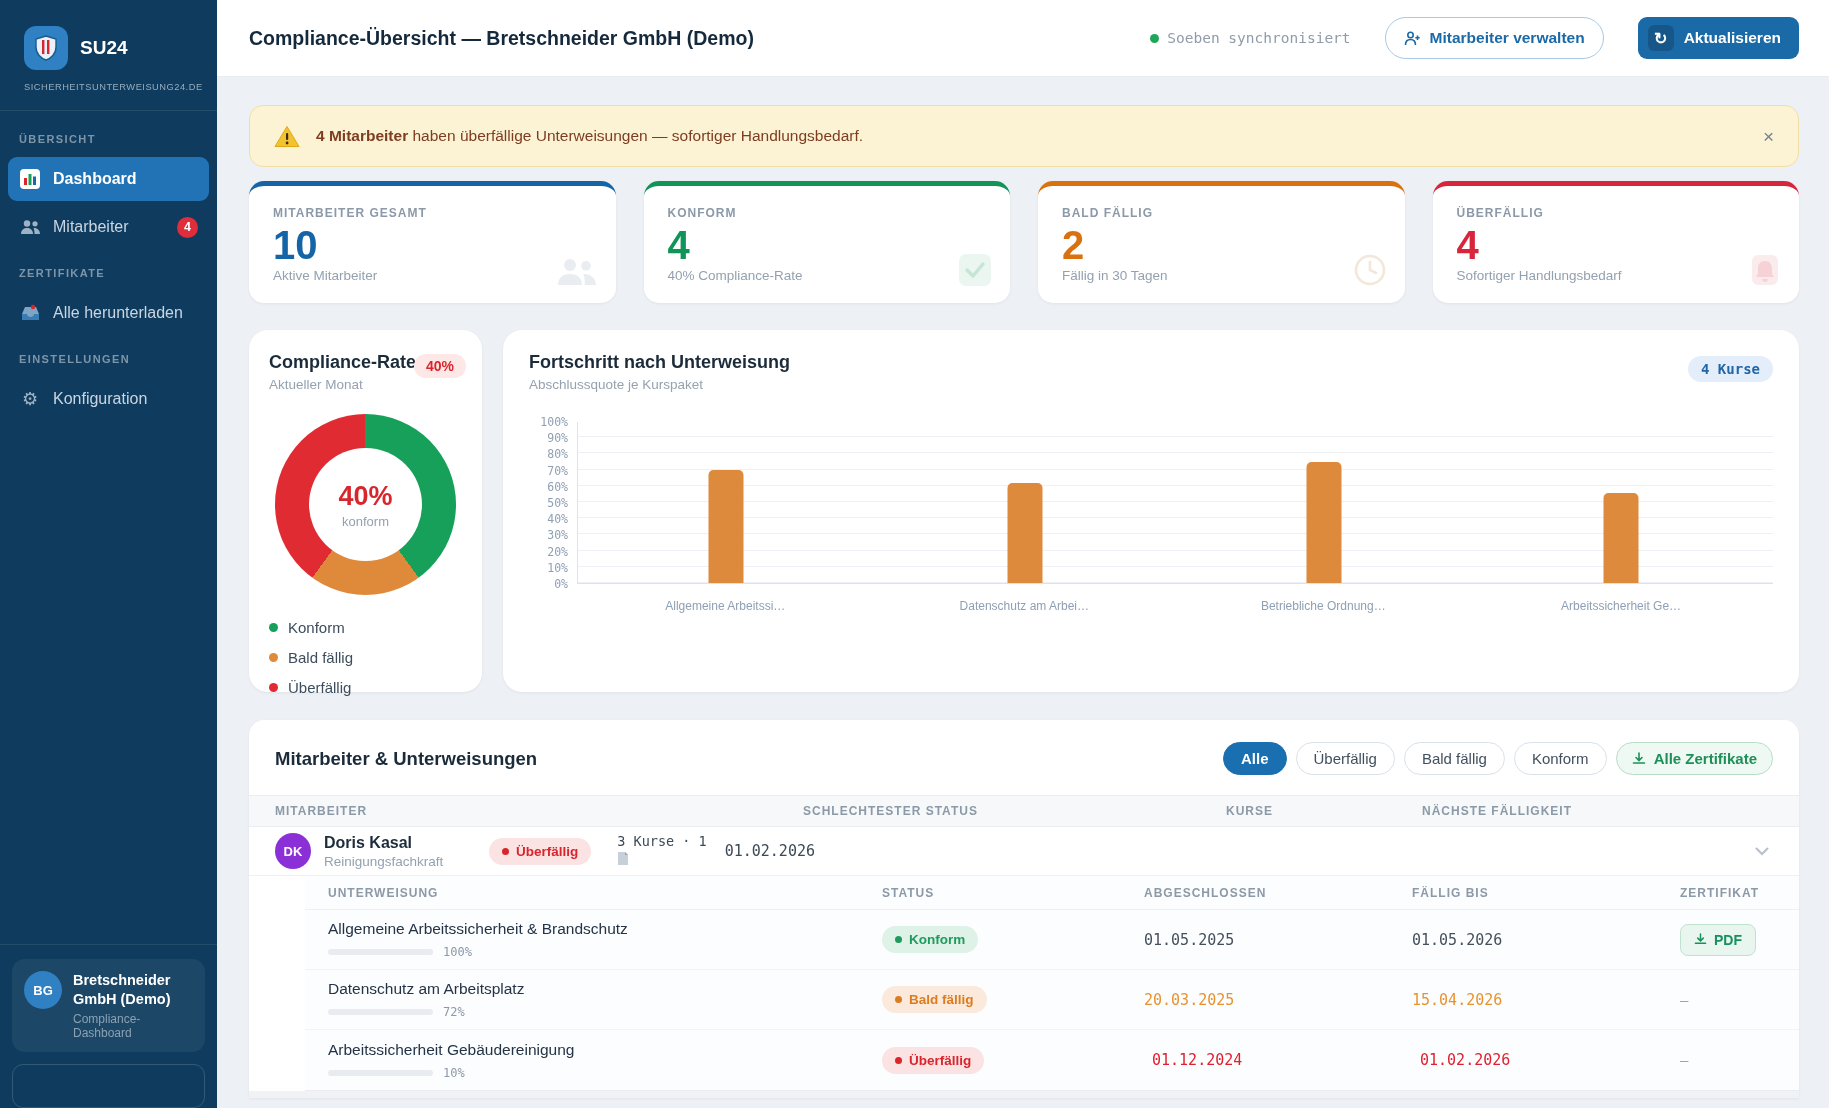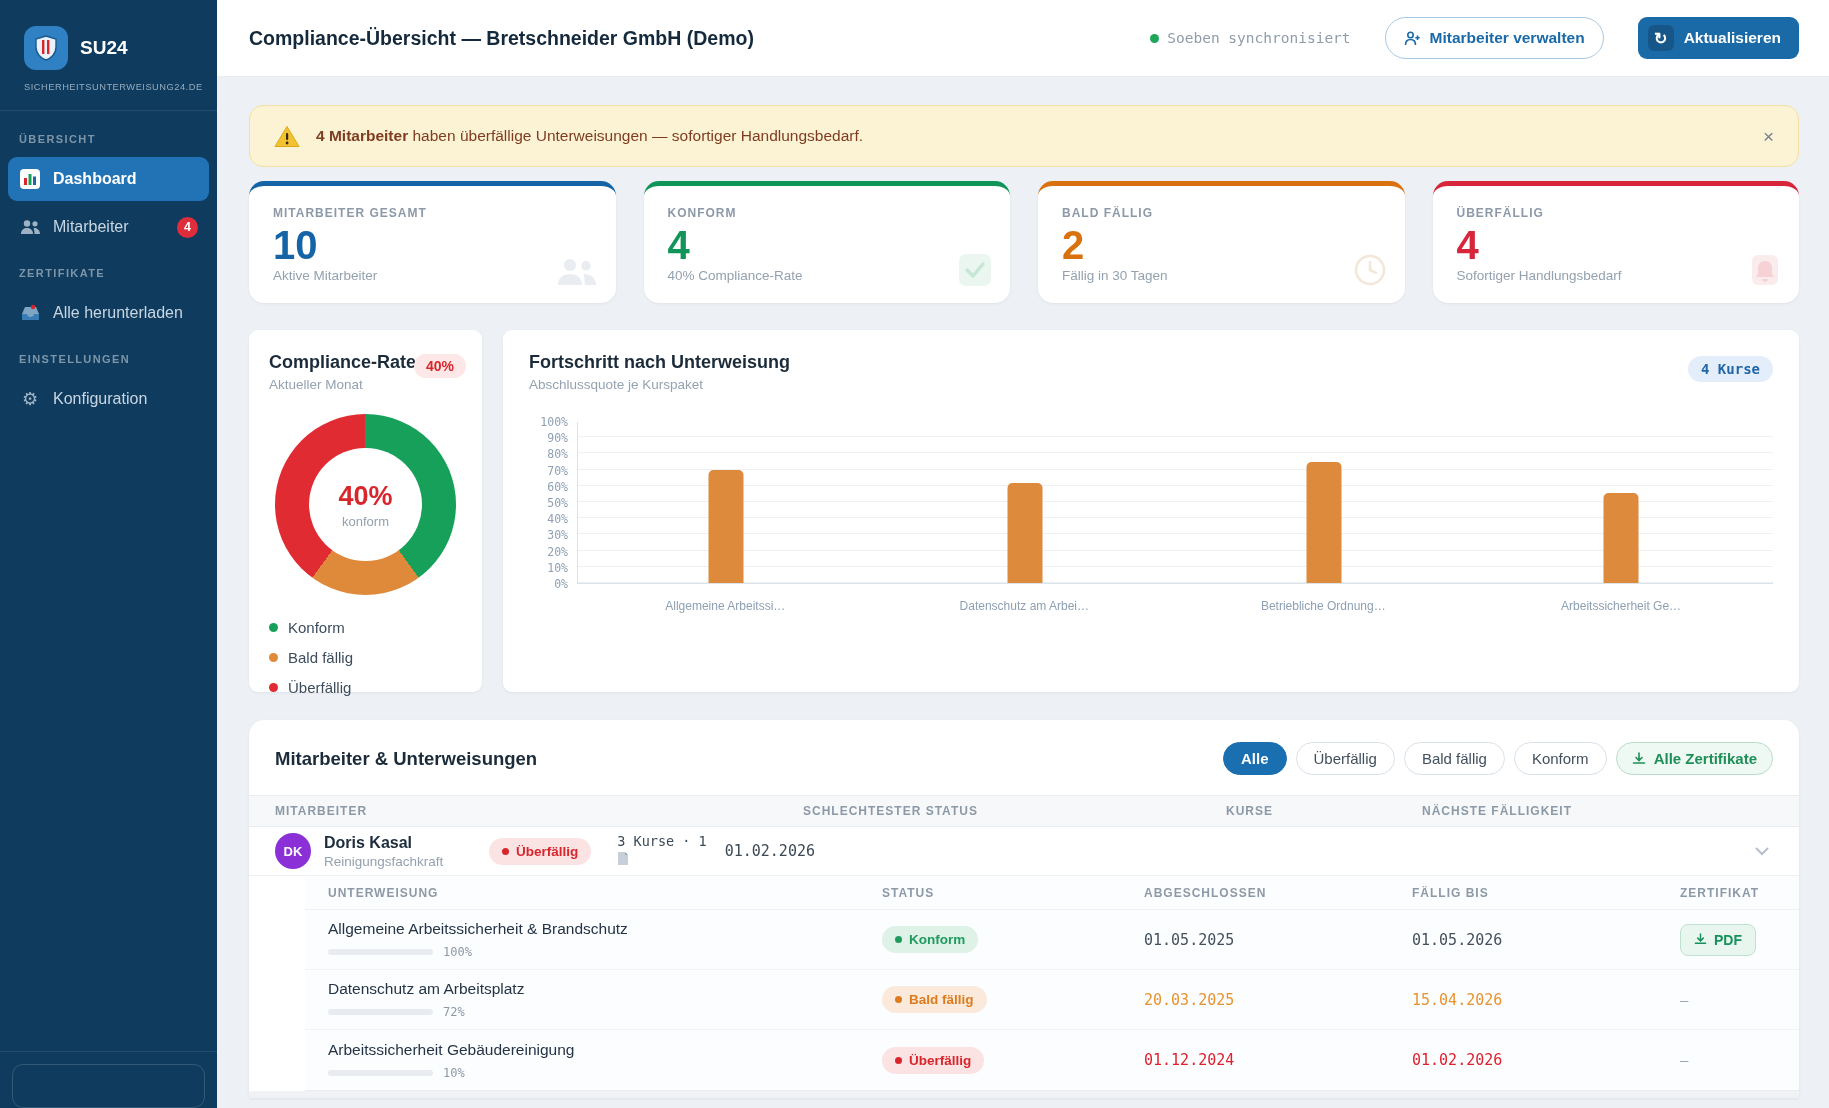--- a/index.html
+++ b/index.html
@@ -50,21 +50,21 @@
   
   .stats-row { display:flex; gap:28px; margin-top:14px; }
   .stat-card { flex:1; background:#fff; border-radius:15px; border-top:5px solid; padding:20px 24px 16px 24px; position:relative; box-shadow:0 1px 3px rgba(16,42,67,.06); height:122px; }
   .stat-label { font-size:12px; font-weight:700; letter-spacing:1px; color:#8c99a9; }
   .stat-value { font-size:40px; font-weight:700; line-height:1.1; margin-top:3px; }
   .stat-sub { font-size:13.5px; color:#94a1af; margin-top:1px; }
   .stat-watermark { position:absolute; right:18px; bottom:12px; opacity:.45; }
 
   
   .charts-row { display:flex; gap:21px; margin-top:27px; height:362px; }
-  .card { background:#fff; border-radius:9px; box-shadow:0 1px 3px rgba(16,42,67,.06); }
+  .card { background:#fff; border-radius:19px; box-shadow:0 1px 3px rgba(16,42,67,.06); }
   .donut-card { width:233px; min-width:233px; padding:22px 20px; position:relative; }
   .card-title { font-size:18px; font-weight:700; color:#1b2b3a; }
   .card-sub { font-size:13.5px; color:#95a2b0; margin-top:4px; }
   .donut-badge { position:absolute; top:24px; right:16px; background:#fde7e7; color:#d8262c; font-size:14px; font-weight:700; padding:4px 12px; border-radius:14px; }
   .donut-wrap { width:181px; height:181px; margin:22px auto 0 auto; position:relative; }
   .donut-ring { width:181px; height:181px; border-radius:50%; }
   .donut-hole { position:absolute; inset:34px; background:#fff; border-radius:50%; display:flex; flex-direction:column; align-items:center; justify-content:center; }
   .donut-center-value { font-size:27px; font-weight:700; color:#d8262c; }
   .donut-center-label { font-size:13px; color:#94a1af; margin-top:2px; }
   .legend { margin-top:24px; display:flex; flex-direction:column; gap:13px; }
@@ -117,21 +117,21 @@
   .course-progress { display:flex; align-items:center; gap:10px; margin-top:7px; }
   .progress-track { width:105px; height:6px; border-radius:3px; background:#e8ecf0; overflow:hidden; }
   .progress-fill { height:100%; border-radius:3px; }
   .p-green { background:#16a05a; }
   .p-orange { background:#df8a3a; }
   .p-red { background:#d8262c; }
   .progress-label { font-size:12px; color:#8c99a7; }
   .date { font-size:15px; }
   .c-dark { color:#44505c; }
   .c-orange { color:#e8932e; }
-  .c-red { color:#e0202f; }
+  .c-red { color:#e0202f;margin-left:8px; }
   .btn-pdf { display:inline-flex; align-items:center; gap:7px; border:1px solid #bfe3cf; background:#e9f6ef; color:#17915c; border-radius:8px; padding:7px 13px; font-size:14px; font-weight:700; cursor:pointer; font-family:inherit; }
   .cert-dash { font-size:15px; color:#9aa6b2; }
   .gray-strip { height:10px; background:#f0f2f5; }
   .next-row-stub { flex:1; background:#fff; }
 </style>
 </head>
 <body>
 
 <aside class="sidebar">
   <div class="logo-block">
@@ -187,20 +187,27 @@
   </div>
 
   <div class="nav-section">EINSTELLUNGEN</div>
   <div class="nav-item">
     <span class="nav-icon" style="font-size:18px;color:#9db2c4;">⚙</span>
     <span>Konfiguration</span>
   </div>
 
   <div class="side-spacer"></div>
   <div class="account-divider"></div>
+  <div class="account-card">
+    <div class="account-avatar">BG</div>
+    <div>
+      <div class="account-name">Bretschneider GmbH (Demo)</div>
+      <div class="account-sub">Compliance-Dashboard</div>
+    </div>
+  </div>
   <div class="sidebar-cut"></div>
 </aside>
 
 <div class="main">
   <header class="topbar">
     <div class="page-title">Compliance-Übersicht — Bretschneider GmbH (Demo)</div>
     <div class="topbar-right">
       <div class="sync mono">
         <span class="sync-dot"></span>
         <span>Soeben synchronisiert</span>

